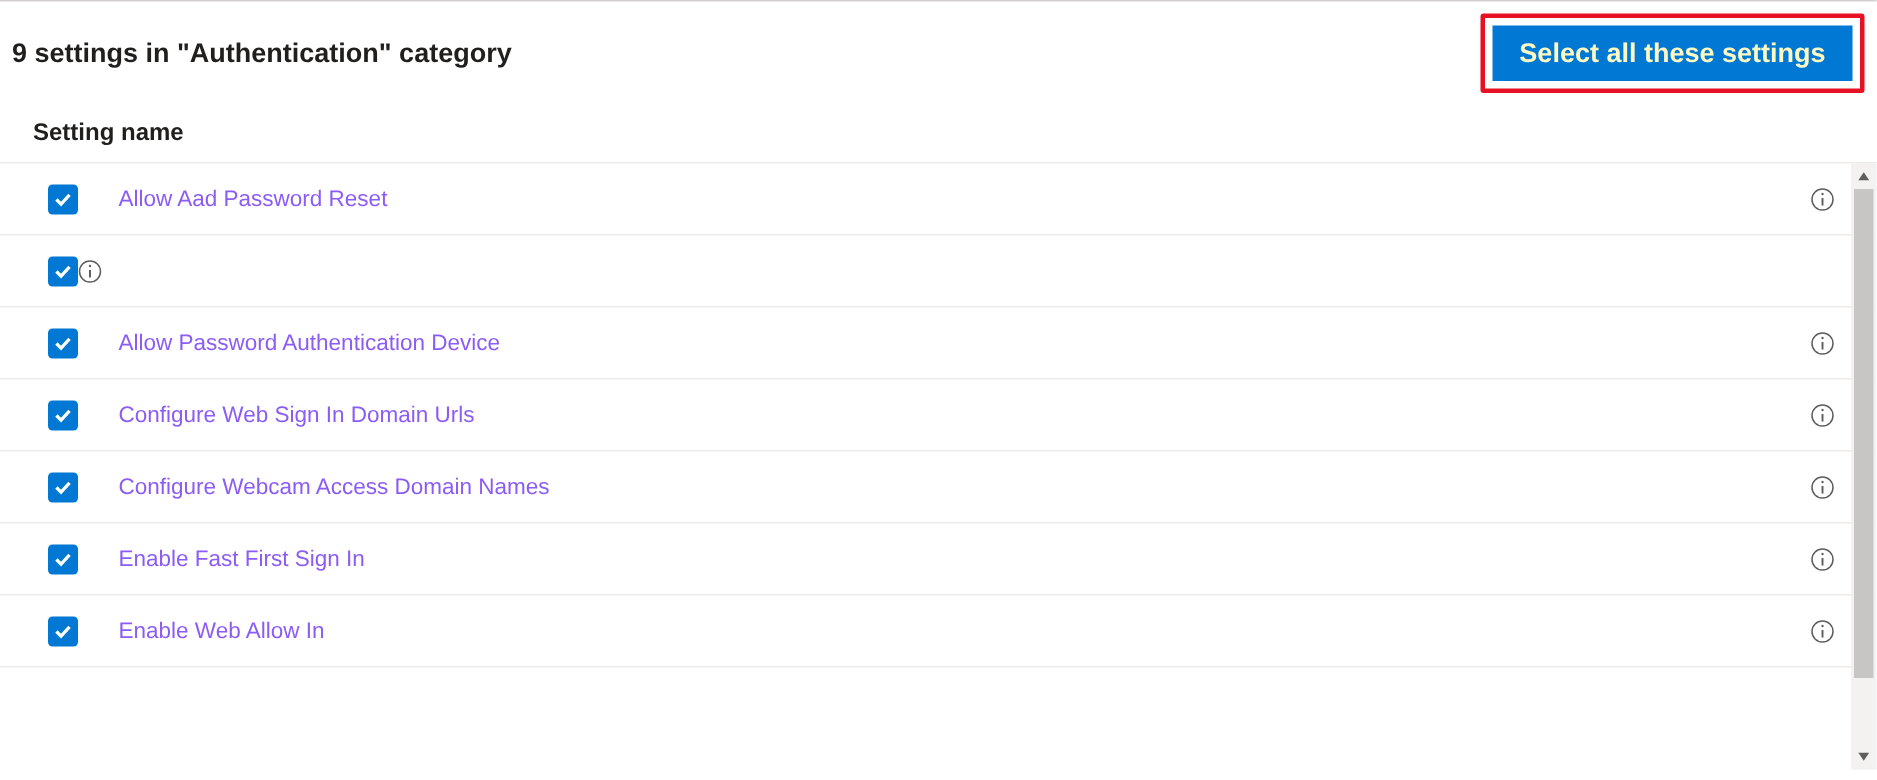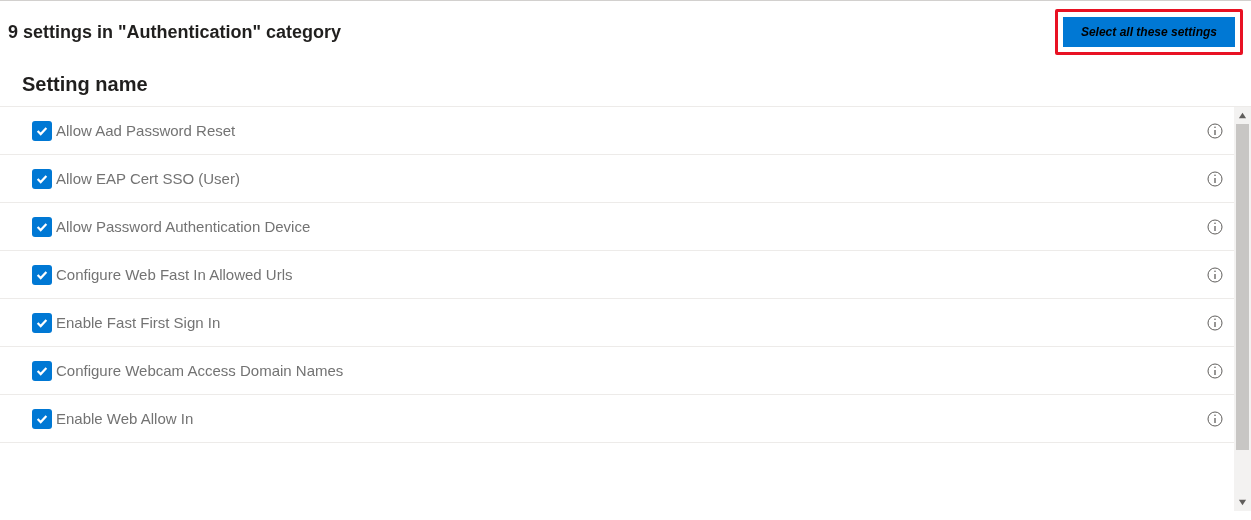--- a/index.html
+++ b/index.html
@@ -34,31 +34,30 @@
       font-weight: 600;
       color: #201f1e;
     }
     .select-all-wrapper {
       border: 3px solid #e81123;
       padding: 5px;
       border-radius: 2px;
     }
     .select-all-btn {
       background: #0078d4;
-      color: #000000;
+      color: #fef9c3;
       border: none;
       padding: 8px 18px;
-      font-size: 12px;
+      font-size: 18px;
       font-weight: 600;
       cursor: pointer;
       font-family: inherit;
-      font-style: italic;
     }
     .column-header {
-      font-size: 20px;
+      font-size: 16px;
       font-weight: 600;
       color: #201f1e;
       padding: 10px 0 10px 22px;
       border-bottom: 1px solid #edebe9;
     }
     .list-container {
       position: relative;
       height: 404px;
     }
     .settings-list {
@@ -87,23 +86,23 @@
     }
     .checkbox svg {
       width: 14px;
       height: 14px;
       stroke: #ffffff;
       stroke-width: 2.5;
       fill: none;
     }
     .setting-label {
       flex: 1;
-      margin-left: 4px;
+      margin-left: 27px;
       font-size: 15px;
-      color: #737373;
+      color: #8b5cf6;
     }
     .info-icon {
       width: 16px;
       height: 16px;
       flex-shrink: 0;
       cursor: pointer;
       display: flex;
       align-items: center;
       justify-content: center;
     }
@@ -180,21 +179,20 @@
               <circle cx="8" cy="4.3" r="0.8" fill="#605e5c" stroke="none"></circle>
             </svg>
           </span>
         </li>
         <li class="setting-row">
           <div class="checkbox">
             <svg viewBox="0 0 16 16">
               <polyline points="3,8 6.5,11.5 13,4.5"></polyline>
             </svg>
           </div>
-          <span class="setting-label">Allow EAP Cert SSO (User)</span>
           <span class="info-icon">
             <svg viewBox="0 0 16 16">
               <circle cx="8" cy="8" r="7"></circle>
               <line x1="8" y1="7" x2="8" y2="12" stroke-width="1.3"></line>
               <circle cx="8" cy="4.3" r="0.8" fill="#605e5c" stroke="none"></circle>
             </svg>
           </span>
         </li>
         <li class="setting-row">
           <div class="checkbox">
@@ -210,51 +208,51 @@
               <circle cx="8" cy="4.3" r="0.8" fill="#605e5c" stroke="none"></circle>
             </svg>
           </span>
         </li>
         <li class="setting-row">
           <div class="checkbox">
             <svg viewBox="0 0 16 16">
               <polyline points="3,8 6.5,11.5 13,4.5"></polyline>
             </svg>
           </div>
-          <span class="setting-label">Configure Web Fast In Allowed Urls</span>
+          <span class="setting-label">Configure Web Sign In Domain Urls</span>
+          <span class="info-icon">
+            <svg viewBox="0 0 16 16">
+              <circle cx="8" cy="8" r="7"></circle>
+              <line x1="8" y1="7" x2="8" y2="12" stroke-width="1.3"></line>
+              <circle cx="8" cy="4.3" r="0.8" fill="#605e5c" stroke="none"></circle>
+            </svg>
+          </span>
+        </li>
+        <li class="setting-row">
+          <div class="checkbox">
+            <svg viewBox="0 0 16 16">
+              <polyline points="3,8 6.5,11.5 13,4.5"></polyline>
+            </svg>
+          </div>
+          <span class="setting-label">Configure Webcam Access Domain Names</span>
           <span class="info-icon">
             <svg viewBox="0 0 16 16">
               <circle cx="8" cy="8" r="7"></circle>
               <line x1="8" y1="7" x2="8" y2="12" stroke-width="1.3"></line>
               <circle cx="8" cy="4.3" r="0.8" fill="#605e5c" stroke="none"></circle>
             </svg>
           </span>
         </li>
         <li class="setting-row">
           <div class="checkbox">
             <svg viewBox="0 0 16 16">
               <polyline points="3,8 6.5,11.5 13,4.5"></polyline>
             </svg>
           </div>
           <span class="setting-label">Enable Fast First Sign In</span>
-          <span class="info-icon">
-            <svg viewBox="0 0 16 16">
-              <circle cx="8" cy="8" r="7"></circle>
-              <line x1="8" y1="7" x2="8" y2="12" stroke-width="1.3"></line>
-              <circle cx="8" cy="4.3" r="0.8" fill="#605e5c" stroke="none"></circle>
-            </svg>
-          </span>
-        </li>
-        <li class="setting-row">
-          <div class="checkbox">
-            <svg viewBox="0 0 16 16">
-              <polyline points="3,8 6.5,11.5 13,4.5"></polyline>
-            </svg>
-          </div>
-          <span class="setting-label">Configure Webcam Access Domain Names</span>
           <span class="info-icon">
             <svg viewBox="0 0 16 16">
               <circle cx="8" cy="8" r="7"></circle>
               <line x1="8" y1="7" x2="8" y2="12" stroke-width="1.3"></line>
               <circle cx="8" cy="4.3" r="0.8" fill="#605e5c" stroke="none"></circle>
             </svg>
           </span>
         </li>
         <li class="setting-row">
           <div class="checkbox">

